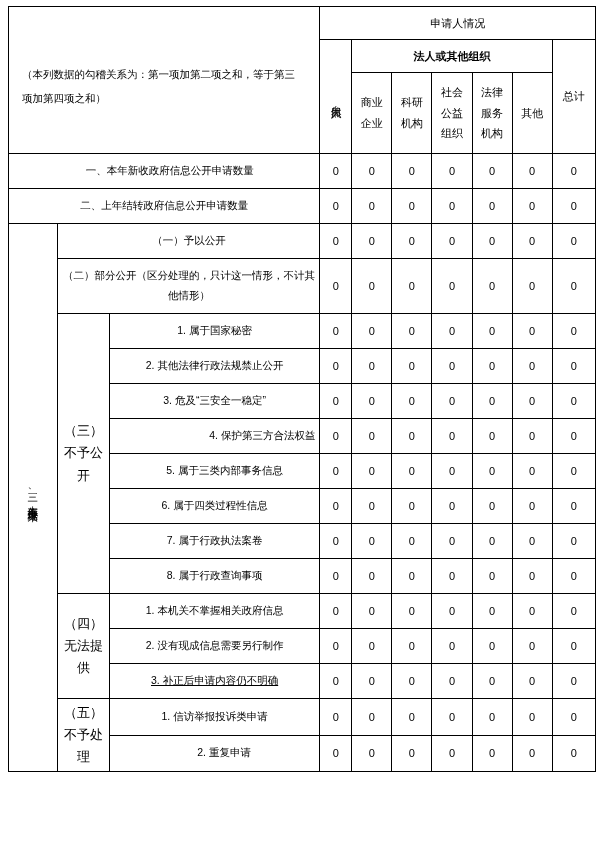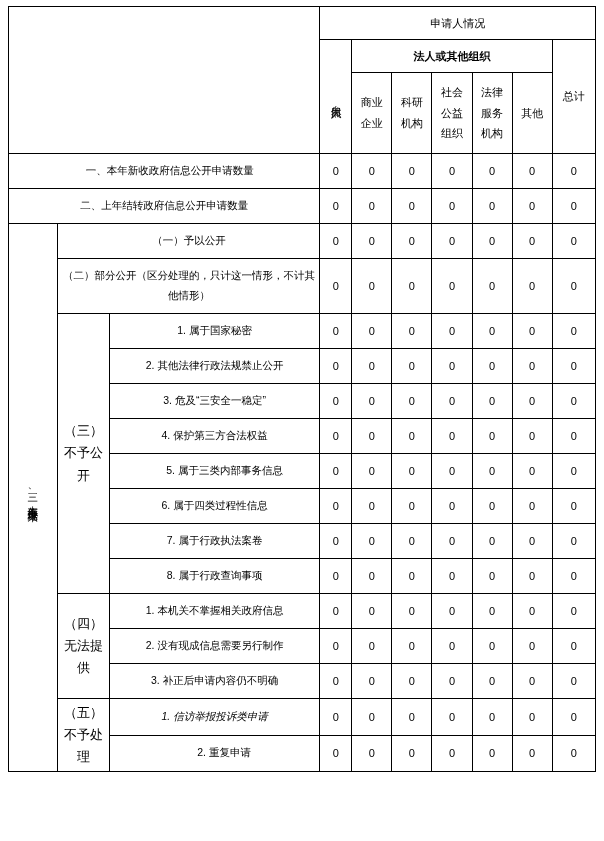--- a/index.html
+++ b/index.html
@@ -192,21 +192,21 @@
         <td class="sub-lbl" style="height:28px;">3. 危及“三安全一稳定”</td>
         <td class="num">0</td>
         <td class="num">0</td>
         <td class="num">0</td>
         <td class="num">0</td>
         <td class="num">0</td>
         <td class="num">0</td>
         <td class="num">0</td>
       </tr>
       <tr>
-        <td class="sub-lbl" style="height:28px;">4. 保护第三方合法权益</td>
+        <td class="sub-lbl" style="height:28px;text-align:right;">4. 保护第三方合法权益</td>
         <td class="num">0</td>
         <td class="num">0</td>
         <td class="num">0</td>
         <td class="num">0</td>
         <td class="num">0</td>
         <td class="num">0</td>
         <td class="num">0</td>
       </tr>
       <tr>
         <td class="sub-lbl" style="height:28px;padding-left:24px;">5. 属于三类内部事务信息</td>
@@ -264,33 +264,33 @@
         <td class="sub-lbl" style="height:28px;">2. 没有现成信息需要另行制作</td>
         <td class="num">0</td>
         <td class="num">0</td>
         <td class="num">0</td>
         <td class="num">0</td>
         <td class="num">0</td>
         <td class="num">0</td>
         <td class="num">0</td>
       </tr>
       <tr>
-        <td class="sub-lbl" style="height:28px;">3. 补正后申请内容仍不明确</td>
+        <td class="sub-lbl" style="height:28px;text-decoration:underline;">3. 补正后申请内容仍不明确</td>
         <td class="num">0</td>
         <td class="num">0</td>
         <td class="num">0</td>
         <td class="num">0</td>
         <td class="num">0</td>
         <td class="num">0</td>
         <td class="num">0</td>
       </tr>
 
       <tr>
         <td rowspan="2" class="grp-lbl">（五）不予处理</td>
-        <td class="sub-lbl" style="height:28px;font-style:italic;">1. 信访举报投诉类申请</td>
+        <td class="sub-lbl" style="height:28px;">1. 信访举报投诉类申请</td>
         <td class="num">0</td>
         <td class="num">0</td>
         <td class="num">0</td>
         <td class="num">0</td>
         <td class="num">0</td>
         <td class="num">0</td>
         <td class="num">0</td>
       </tr>
       <tr>
         <td class="sub-lbl" style="height:28px;padding-left:23px;">2. 重复申请</td>
@@ -298,13 +298,14 @@
         <td class="num">0</td>
         <td class="num">0</td>
         <td class="num">0</td>
         <td class="num">0</td>
         <td class="num">0</td>
         <td class="num">0</td>
       </tr>
     </tbody>
   </table>
 
+  <div style="position:absolute; left:10px; top:62px; width:300px; padding:0 12px; box-sizing:border-box; font-size:10.5px; line-height:2.3; text-align:left;">（本列数据的勾稽关系为：第一项加第二项之和，等于第三项加第四项之和）</div>
 </div>
 
 </body></html>

